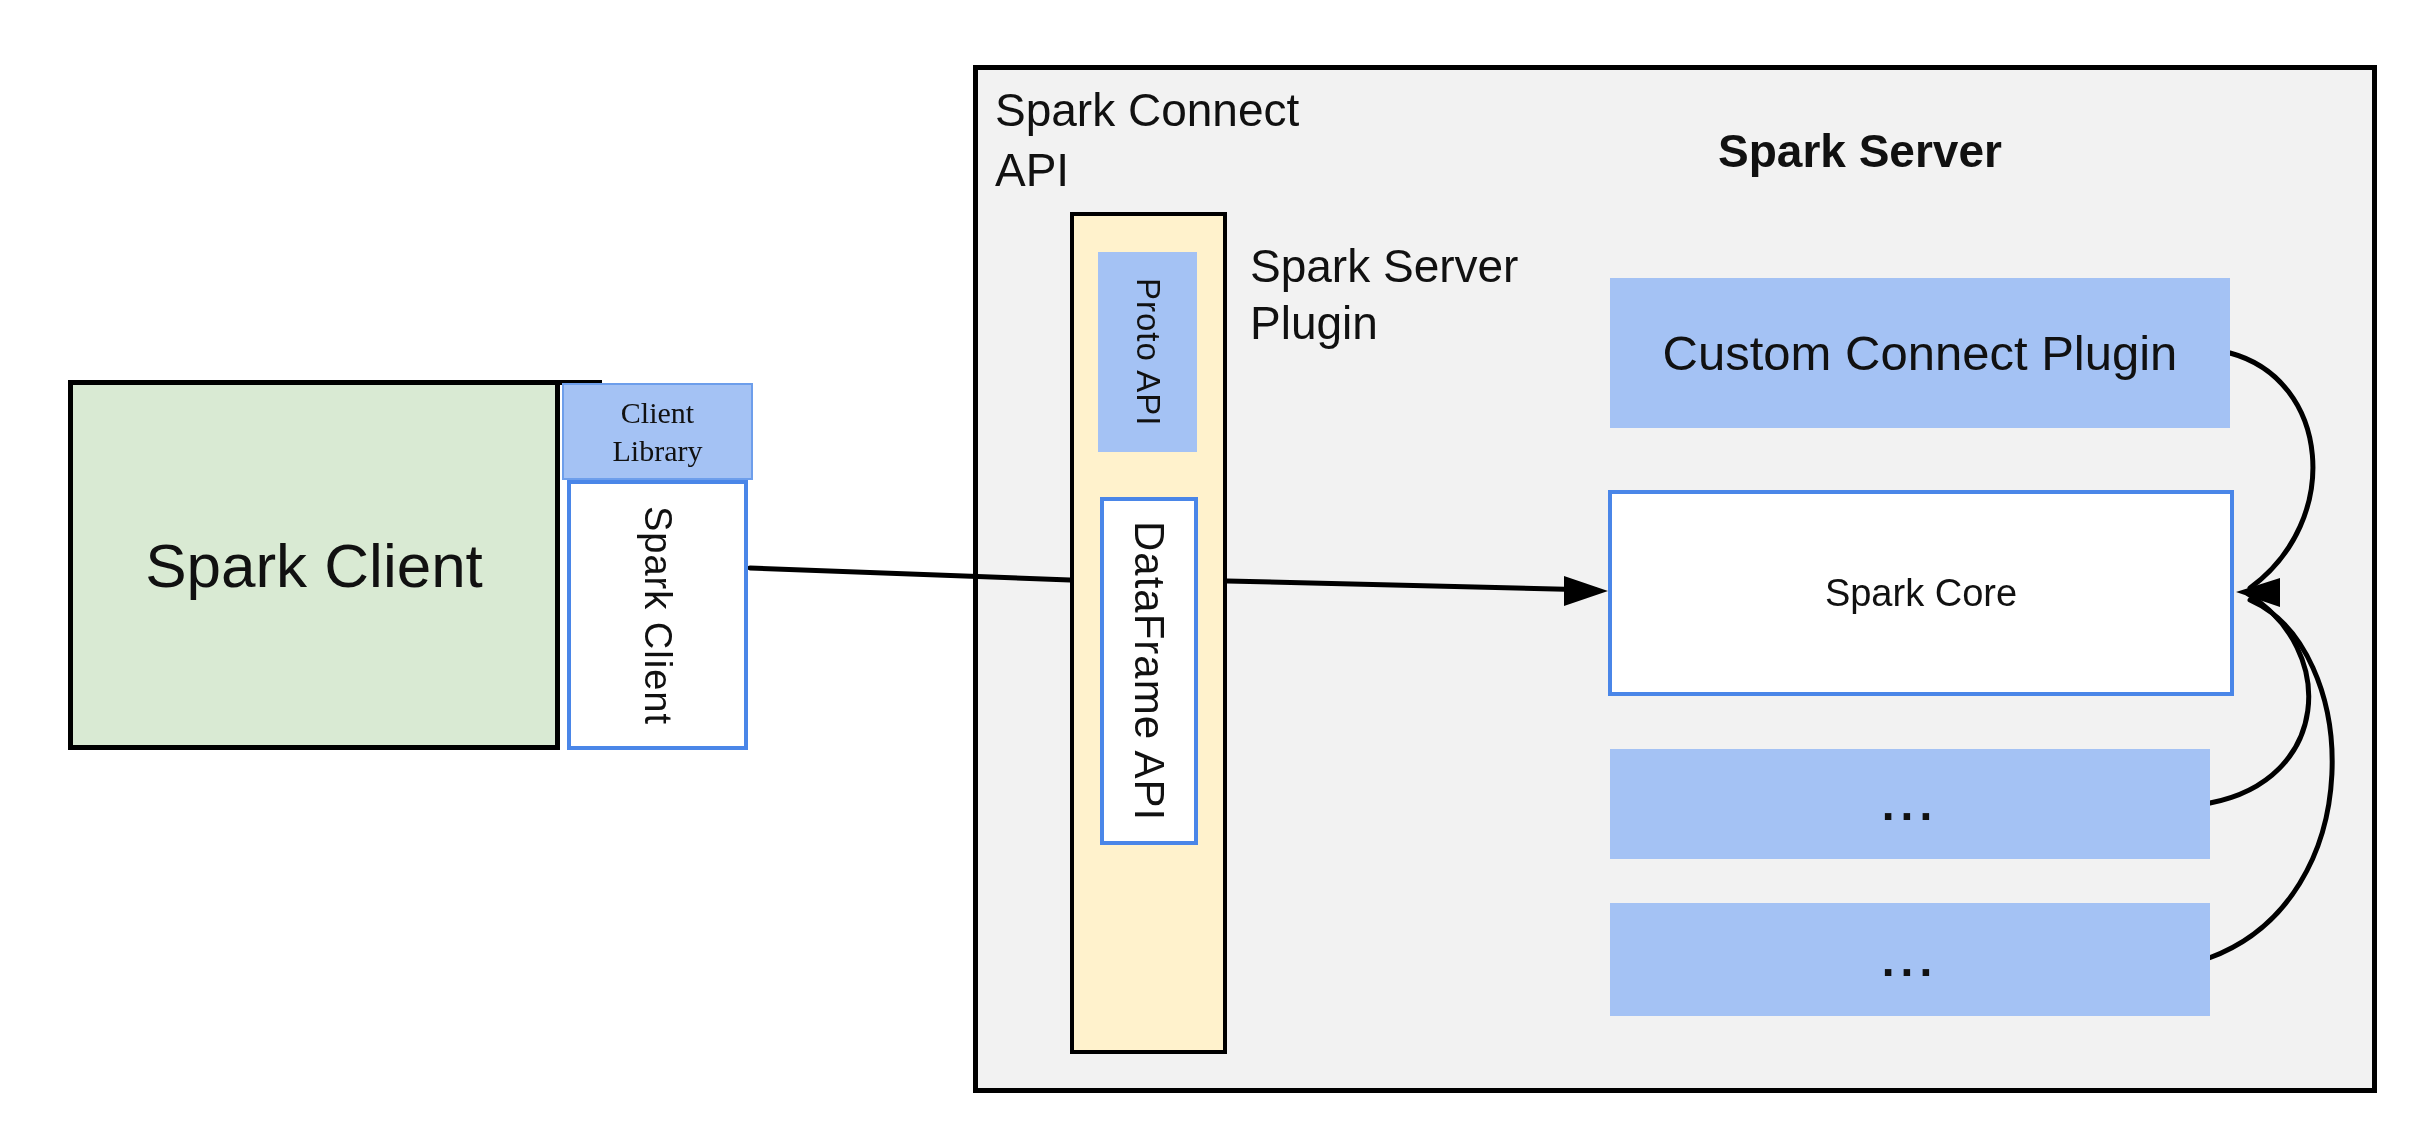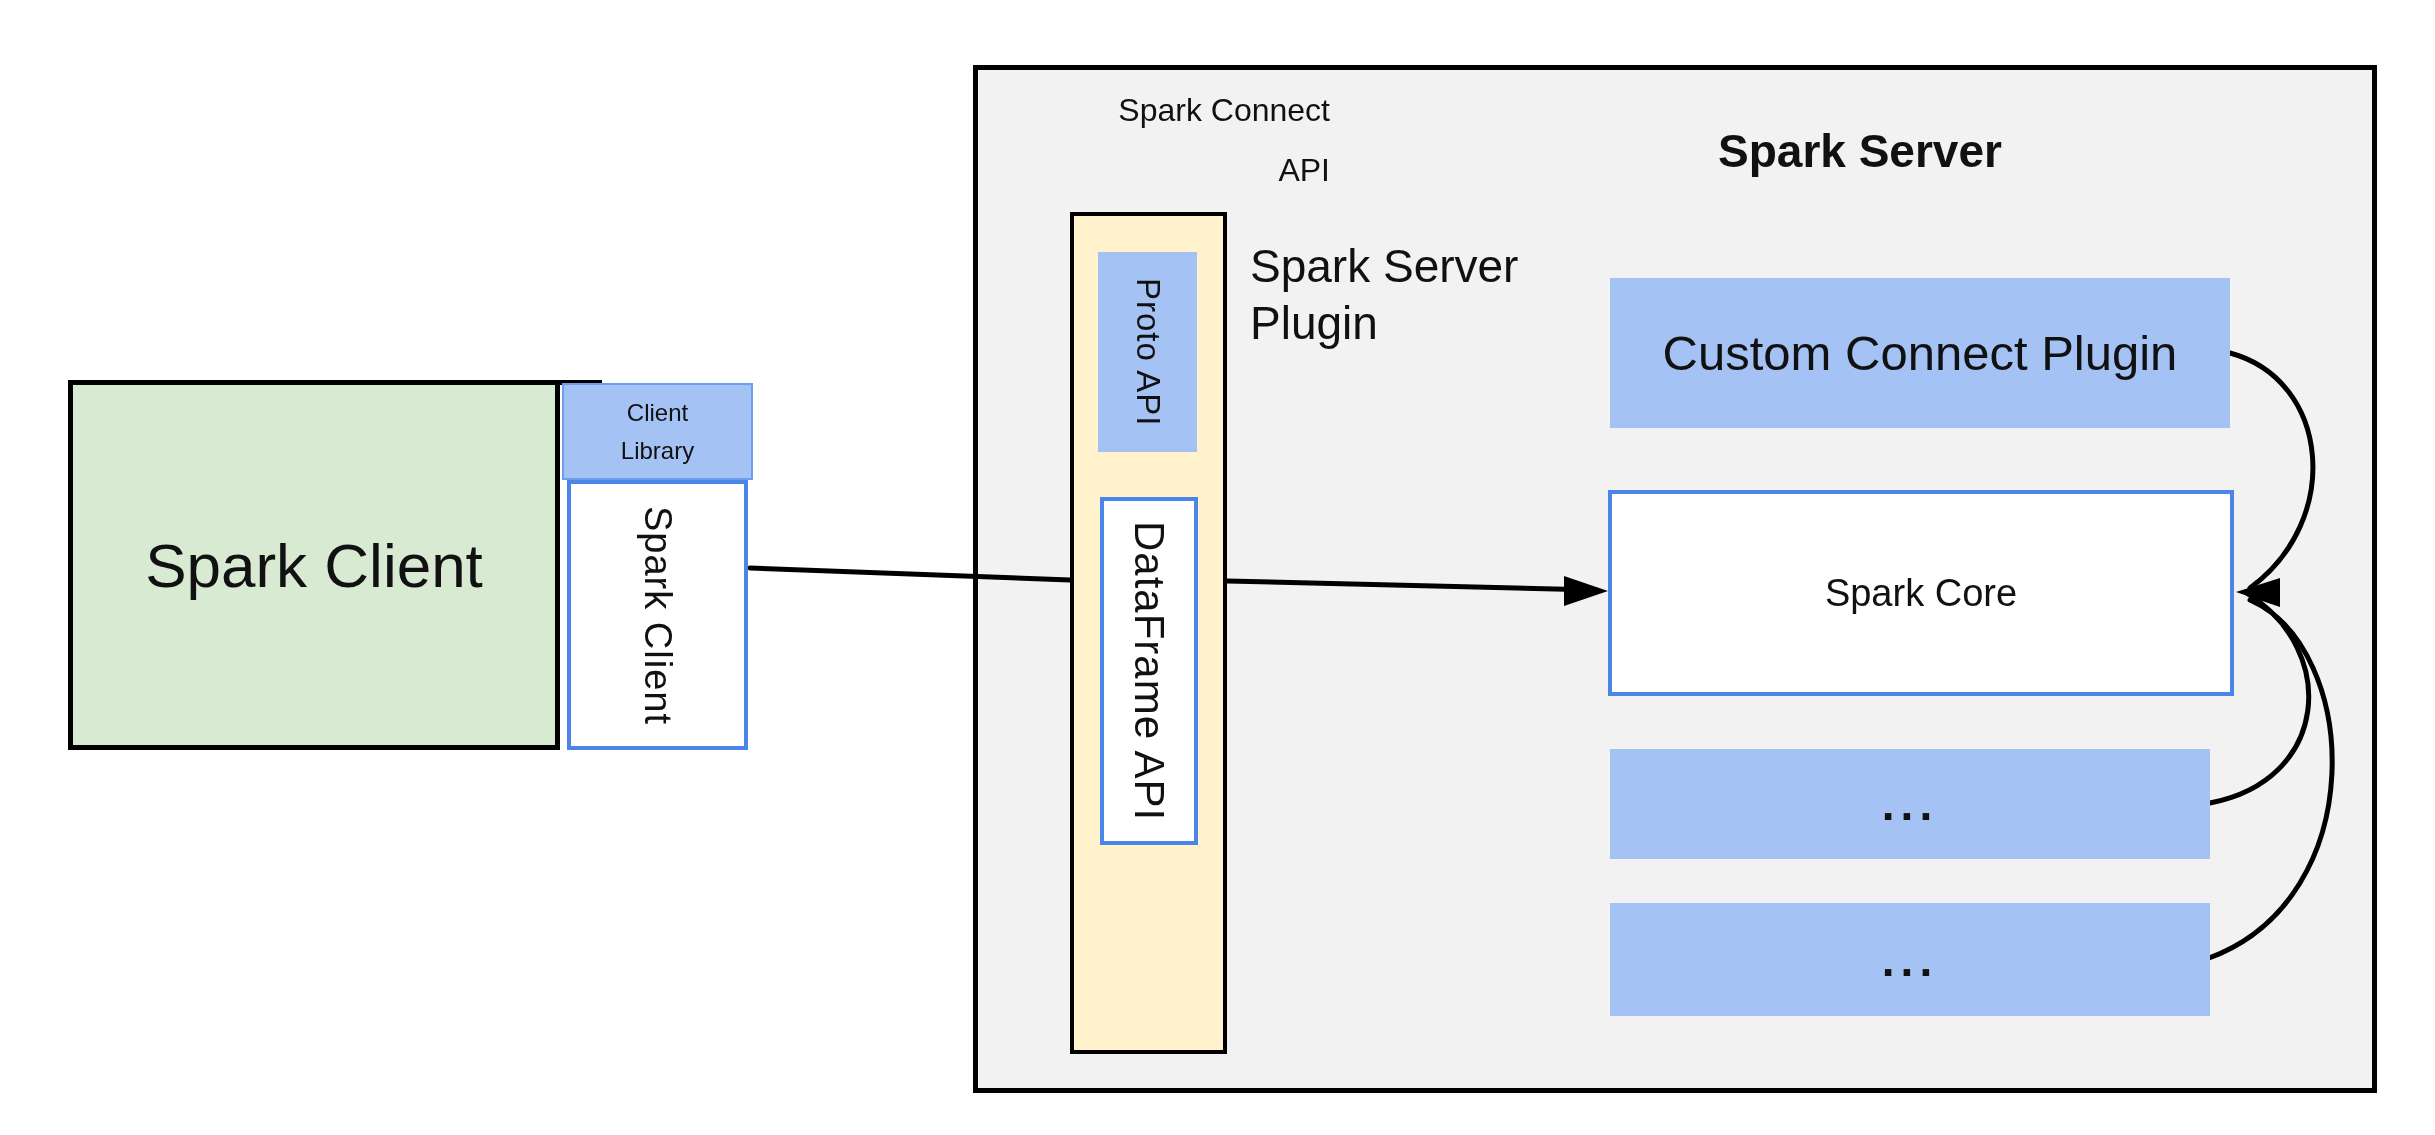--- a/index.html
+++ b/index.html
@@ -43,43 +43,44 @@
     left: 556px; top: 380px; width: 46px; height: 5px;
     background: #000000;
     z-index: 2;
   }
   
   .client-package {
     left: 562px; top: 383px; width: 191px; height: 97px;
     background: #A4C2F4;
     border: 2px solid #6D9EEB;
     z-index: 3;
-    font-size: 24px;
+    font-size: 30px;
     line-height: 38px;
+    font-family: Liberation Serif, serif;
   }
   
   .spark-client {
     left: 567px; top: 480px; width: 181px; height: 270px;
     background: #ffffff;
     border: 4px solid #4A86E8;
     z-index: 3;
     font-size: 38px;
   }
   .vtext {
     writing-mode: vertical-rl;
     white-space: nowrap;
     letter-spacing: 1px;
   }
   
   .connect-api-label {
     left: 995px; top: 80px; width: 335px;
     z-index: 3;
-    font-size: 32px;
+    font-size: 46px;
     line-height: 60px;
-    text-align: right;
+    text-align: left;
   }
   .server-library-label {
     left: 1250px; top: 238px; width: 360px;
     z-index: 3;
     font-size: 46px;
     line-height: 57px;
     text-align: left;
   }
   .server-title {
     left: 1610px; top: 124px; width: 500px;

